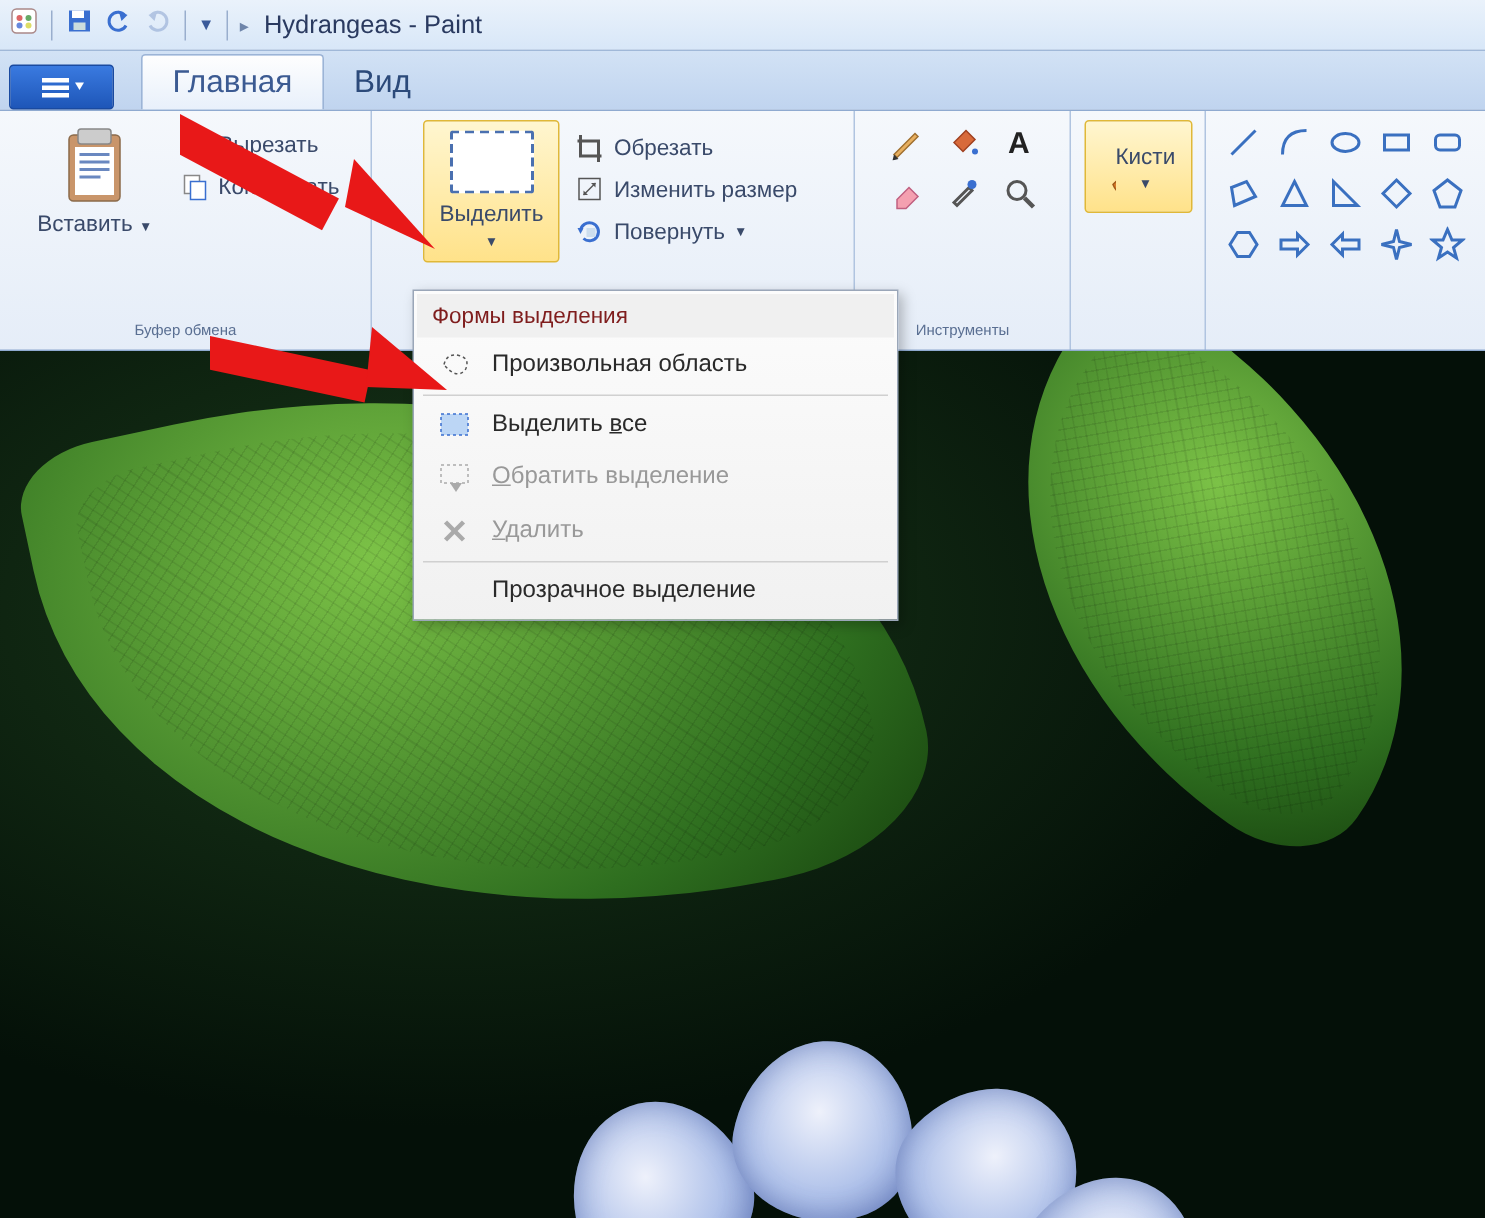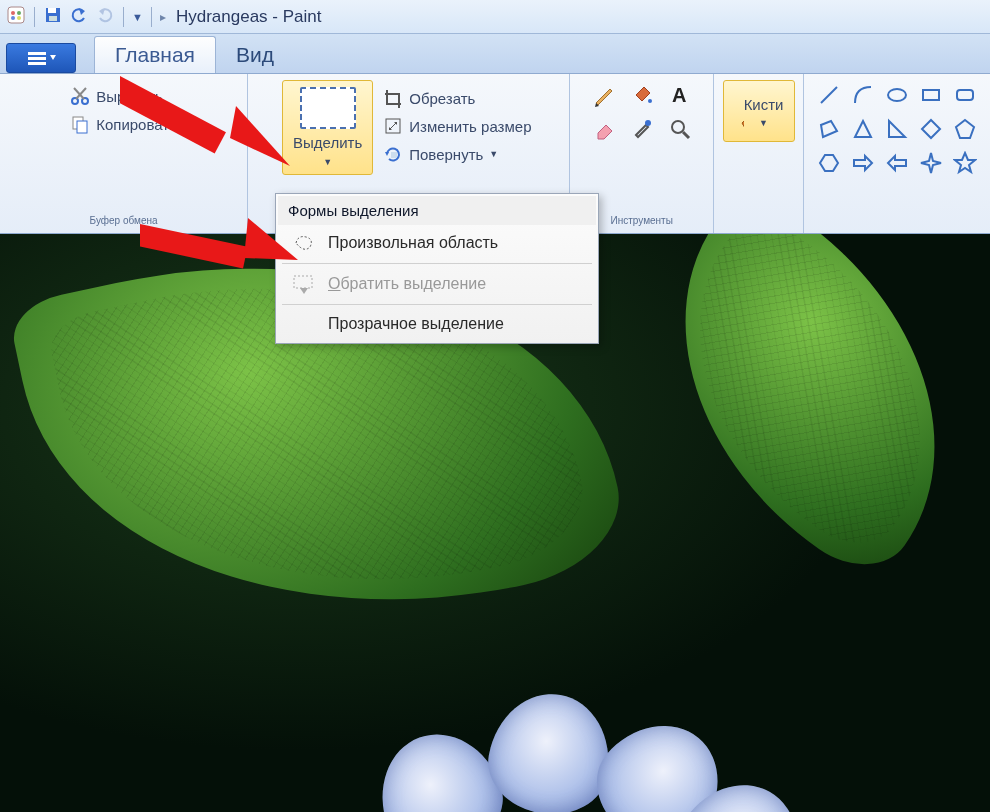--- a/index.html
+++ b/index.html
@@ -42,21 +42,21 @@
 
 .brush-btn { background: linear-gradient(#fff6d0, #ffe28a); border: 1px solid #e0b838; border-radius: 3px; padding: 6px 10px; display:flex; flex-direction:row; align-items:center; width:72px; }
 
 
 .shapes-grid { display:grid; grid-template-columns: repeat(5, 30px); grid-auto-rows: 30px; gap:4px; }
 .shape-cell { display:flex; align-items:center; justify-content:center; }
 .shape-cell svg { stroke:#3a70c0; fill:none; stroke-width:2; }
 
 
 .dropdown { position: absolute; top: 193px; left: 275px; width: 324px; background: linear-gradient(#fcfcfc, #f1f1f1); border: 1px solid #9aa6b8; box-shadow: 3px 3px 8px rgba(0,0,0,0.25); z-index: 100; padding: 2px; }
-.dd-header { font-size: 15px; color: #0f172a; padding: 6px 10px; background: #f0f0f0; }
+.dd-header { font-size: 15px; color: #7f1d1d; padding: 6px 10px; background: #f0f0f0; }
 .dd-item { display:flex; align-items:center; gap: 14px; padding: 8px 14px; font-size: 16px; color: #2a2a2a; }
 .dd-item.hov { background: linear-gradient(#fff6d0, #ffe28a); border: 1px solid #e0b838; border-radius:2px; padding: 7px 13px; }
 .dd-item.disabled { color: #999; }
 .dd-sep { height:1px; background:#d0d0d0; margin: 2px 4px; }
 .dd-icon { width:22px; display:flex; justify-content:center; }
 
 
 .canvas { position: absolute; top: 233px; left:0; right:0; bottom:0; background: radial-gradient(ellipse at 30% 30%, #1a3a1a 0%, #041008 60%); overflow:hidden; border-top: 1px solid #8faad0; }
 
 
@@ -121,20 +121,32 @@
     </div>
     <div class="tab active">Главная</div>
     <div class="tab">Вид</div>
   </div>
 </div>
 
 <div class="ribbon">
 
   <div class="group" style="width:260px;">
     <div class="group-content">
+      <div class="big-btn">
+        <svg width="46" height="54">
+            <rect x="6" y="6" width="34" height="44" rx="3" fill="#c9956a" stroke="#8a6a4a"></rect>
+            <rect x="12" y="2" width="22" height="10" rx="2" fill="#ccc" stroke="#888"></rect>
+            <rect x="10" y="14" width="26" height="32" fill="#fff"></rect>
+            <rect x="13" y="18" width="20" height="2" fill="#6a88c0"></rect>
+            <rect x="13" y="23" width="20" height="2" fill="#6a88c0"></rect>
+            <rect x="13" y="28" width="20" height="2" fill="#6a88c0"></rect>
+            <rect x="13" y="33" width="14" height="2" fill="#6a88c0"></rect>
+          </svg>
+        <div class="big-btn-label"><span>Вставить</span> <span style="font-size:9px;">▼</span></div>
+      </div>
       <div class="small-list">
         <div class="small-item">
           <svg width="20" height="20">
               <circle cx="5" cy="15" r="3" fill="none" stroke="#3a6fd0" stroke-width="2"></circle>
               <circle cx="15" cy="15" r="3" fill="none" stroke="#3a6fd0" stroke-width="2"></circle>
               <line x1="6" y1="13" x2="16" y2="2" stroke="#888" stroke-width="2"></line>
               <line x1="14" y1="13" x2="4" y2="2" stroke="#888" stroke-width="2"></line>
             </svg>
           <span>Вырезать</span>
         </div>
@@ -330,28 +342,45 @@
   <div class="dd-header">Формы выделения</div>
   <div class="dd-item">
     <span class="dd-icon">
         <svg width="22" height="20">
           <path d="M4 10 q2-8 10-6 q8 2 4 10 q-6 6 -14 -4 z" fill="none" stroke="#555" stroke-dasharray="2 2"></path>
         </svg>
       </span>
     <span>Произвольная область</span>
   </div>
   <div class="dd-sep"></div>
+  <div class="dd-item">
+    <span class="dd-icon">
+        <svg width="22" height="18">
+          <rect x="2" y="2" width="18" height="14" fill="#bcd6f5" stroke="#3a6fd0" stroke-dasharray="2 2"></rect>
+        </svg>
+      </span>
+    <span><span>Выделить </span><span class="u">в</span><span>се</span></span>
+  </div>
   <div class="dd-item disabled">
     <span class="dd-icon">
         <svg width="22" height="20">
           <rect x="2" y="2" width="18" height="12" fill="none" stroke="#aaa" stroke-dasharray="2 2"></rect>
           <polygon points="8,14 12,20 16,14" fill="#aaa"></polygon>
         </svg>
       </span>
     <span><span class="u">О</span><span>братить выделение</span></span>
+  </div>
+  <div class="dd-item disabled">
+    <span class="dd-icon">
+        <svg width="20" height="20">
+          <line x1="4" y1="4" x2="16" y2="16" stroke="#aaa" stroke-width="3"></line>
+          <line x1="16" y1="4" x2="4" y2="16" stroke="#aaa" stroke-width="3"></line>
+        </svg>
+      </span>
+    <span><span class="u">У</span><span>далить</span></span>
   </div>
   <div class="dd-sep"></div>
   <div class="dd-item">
     <span class="dd-icon"></span>
     <span>Прозрачное выделение</span>
   </div>
 </div>
 
 <div class="canvas">
   <div class="leaf leaf1"></div>

